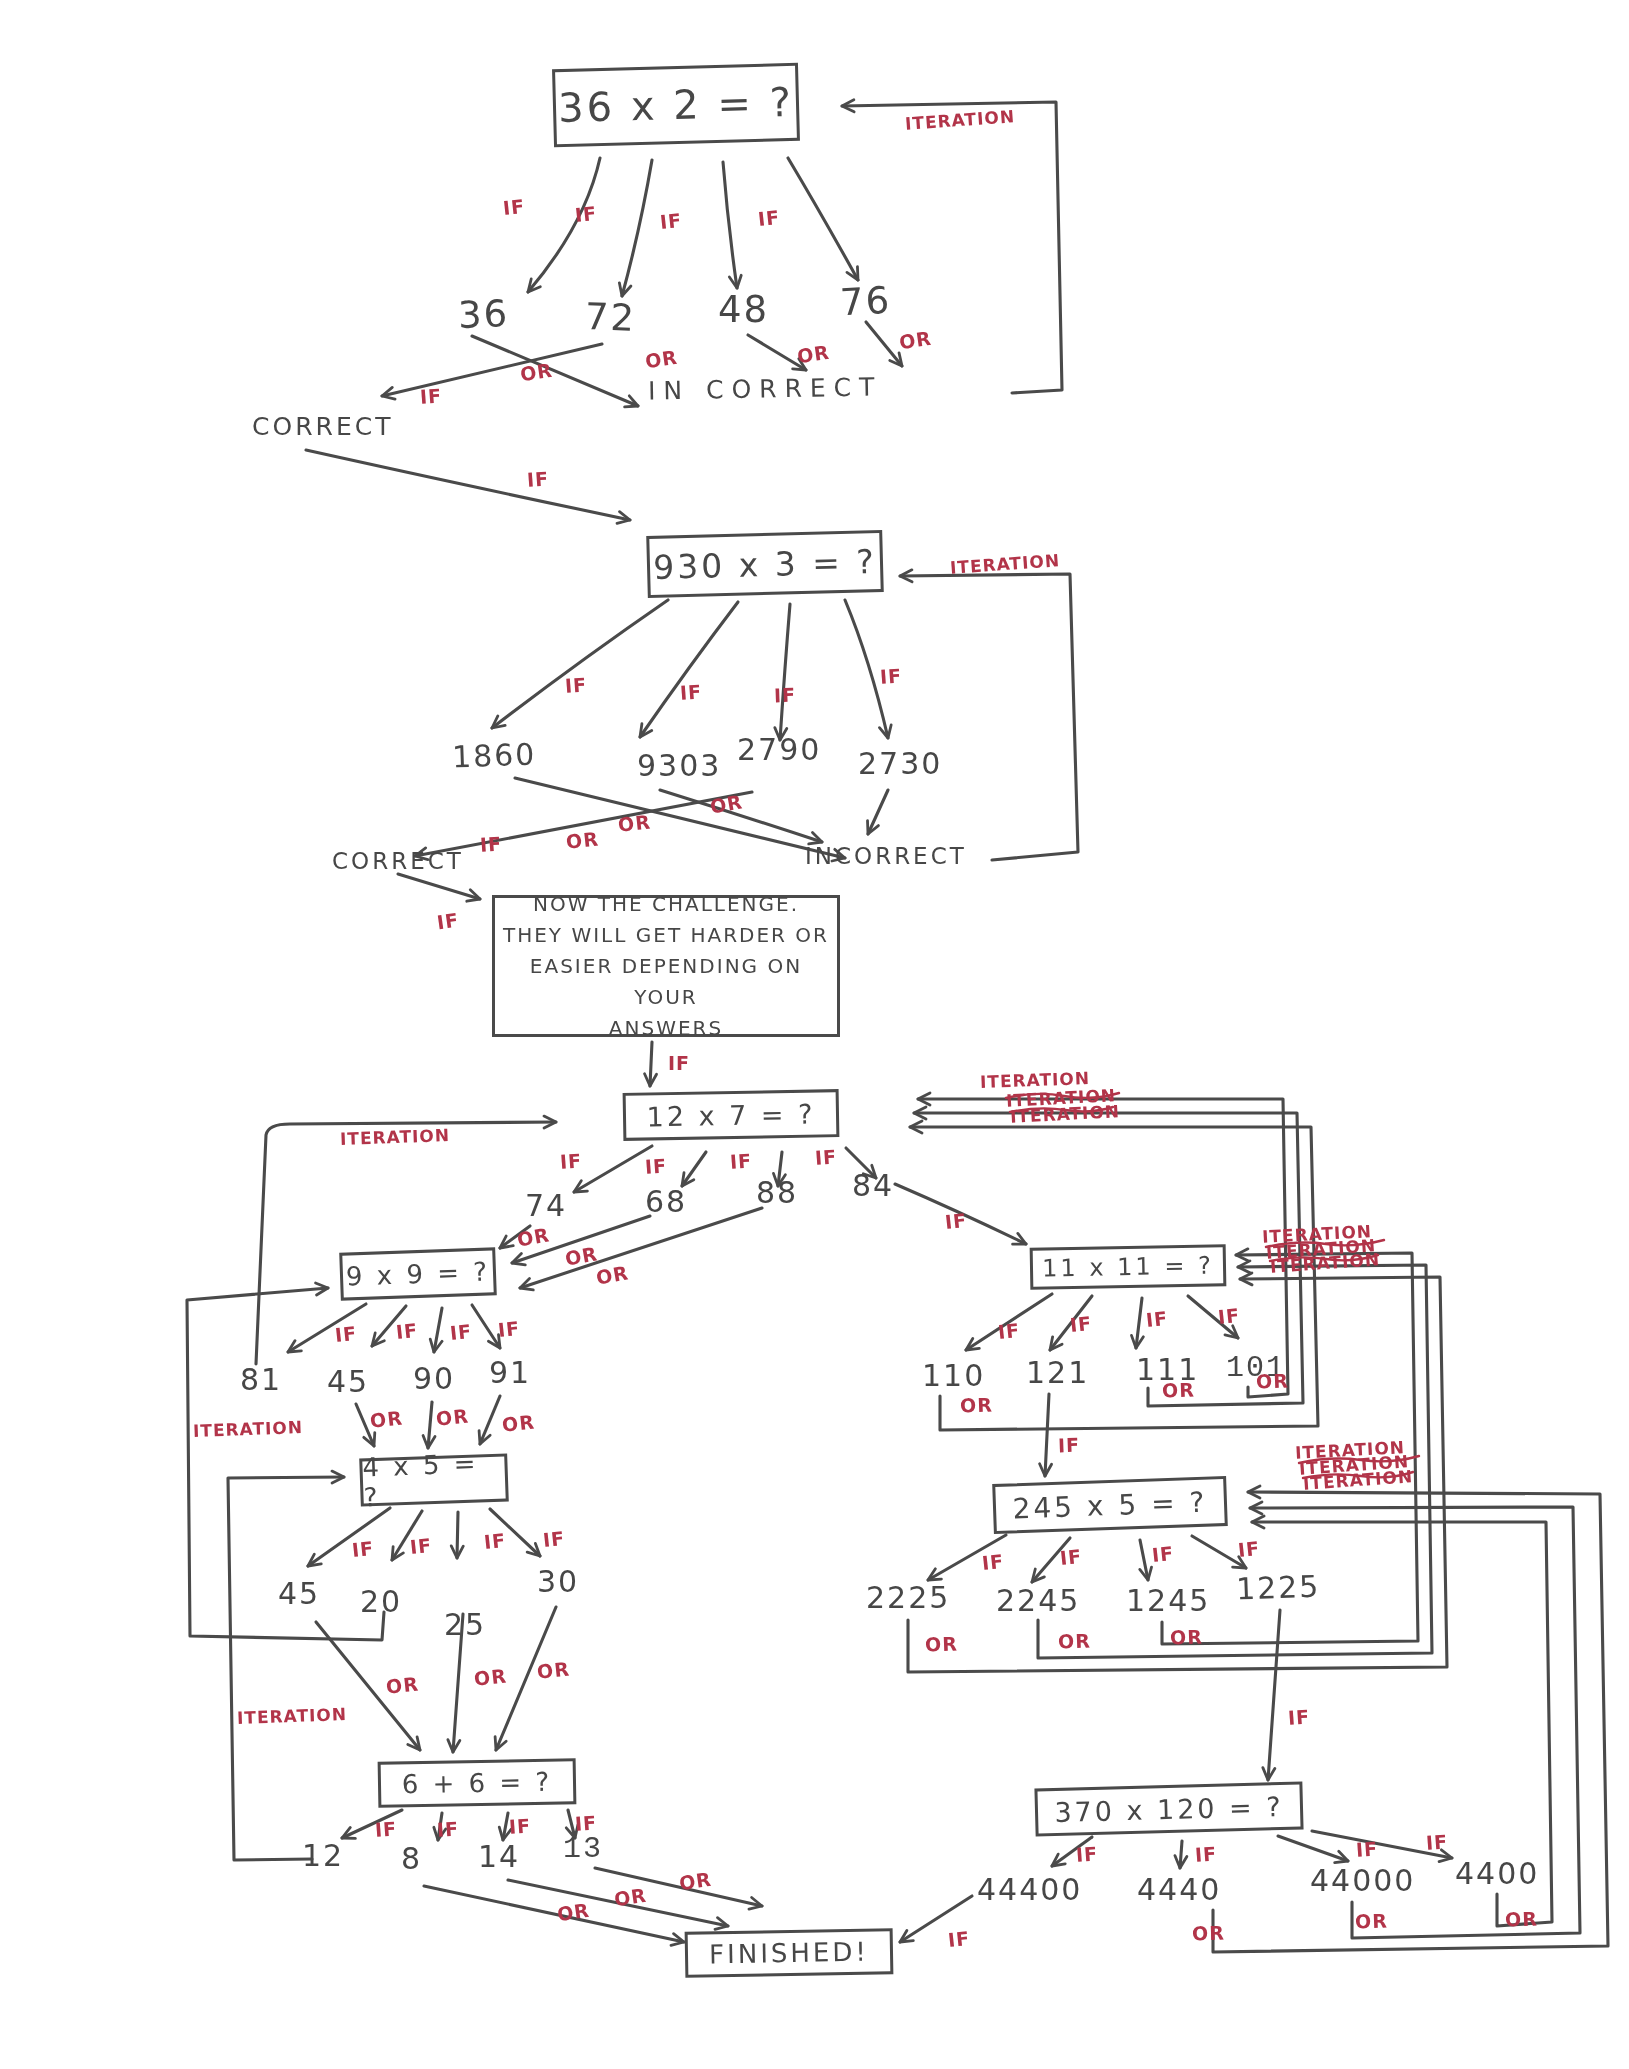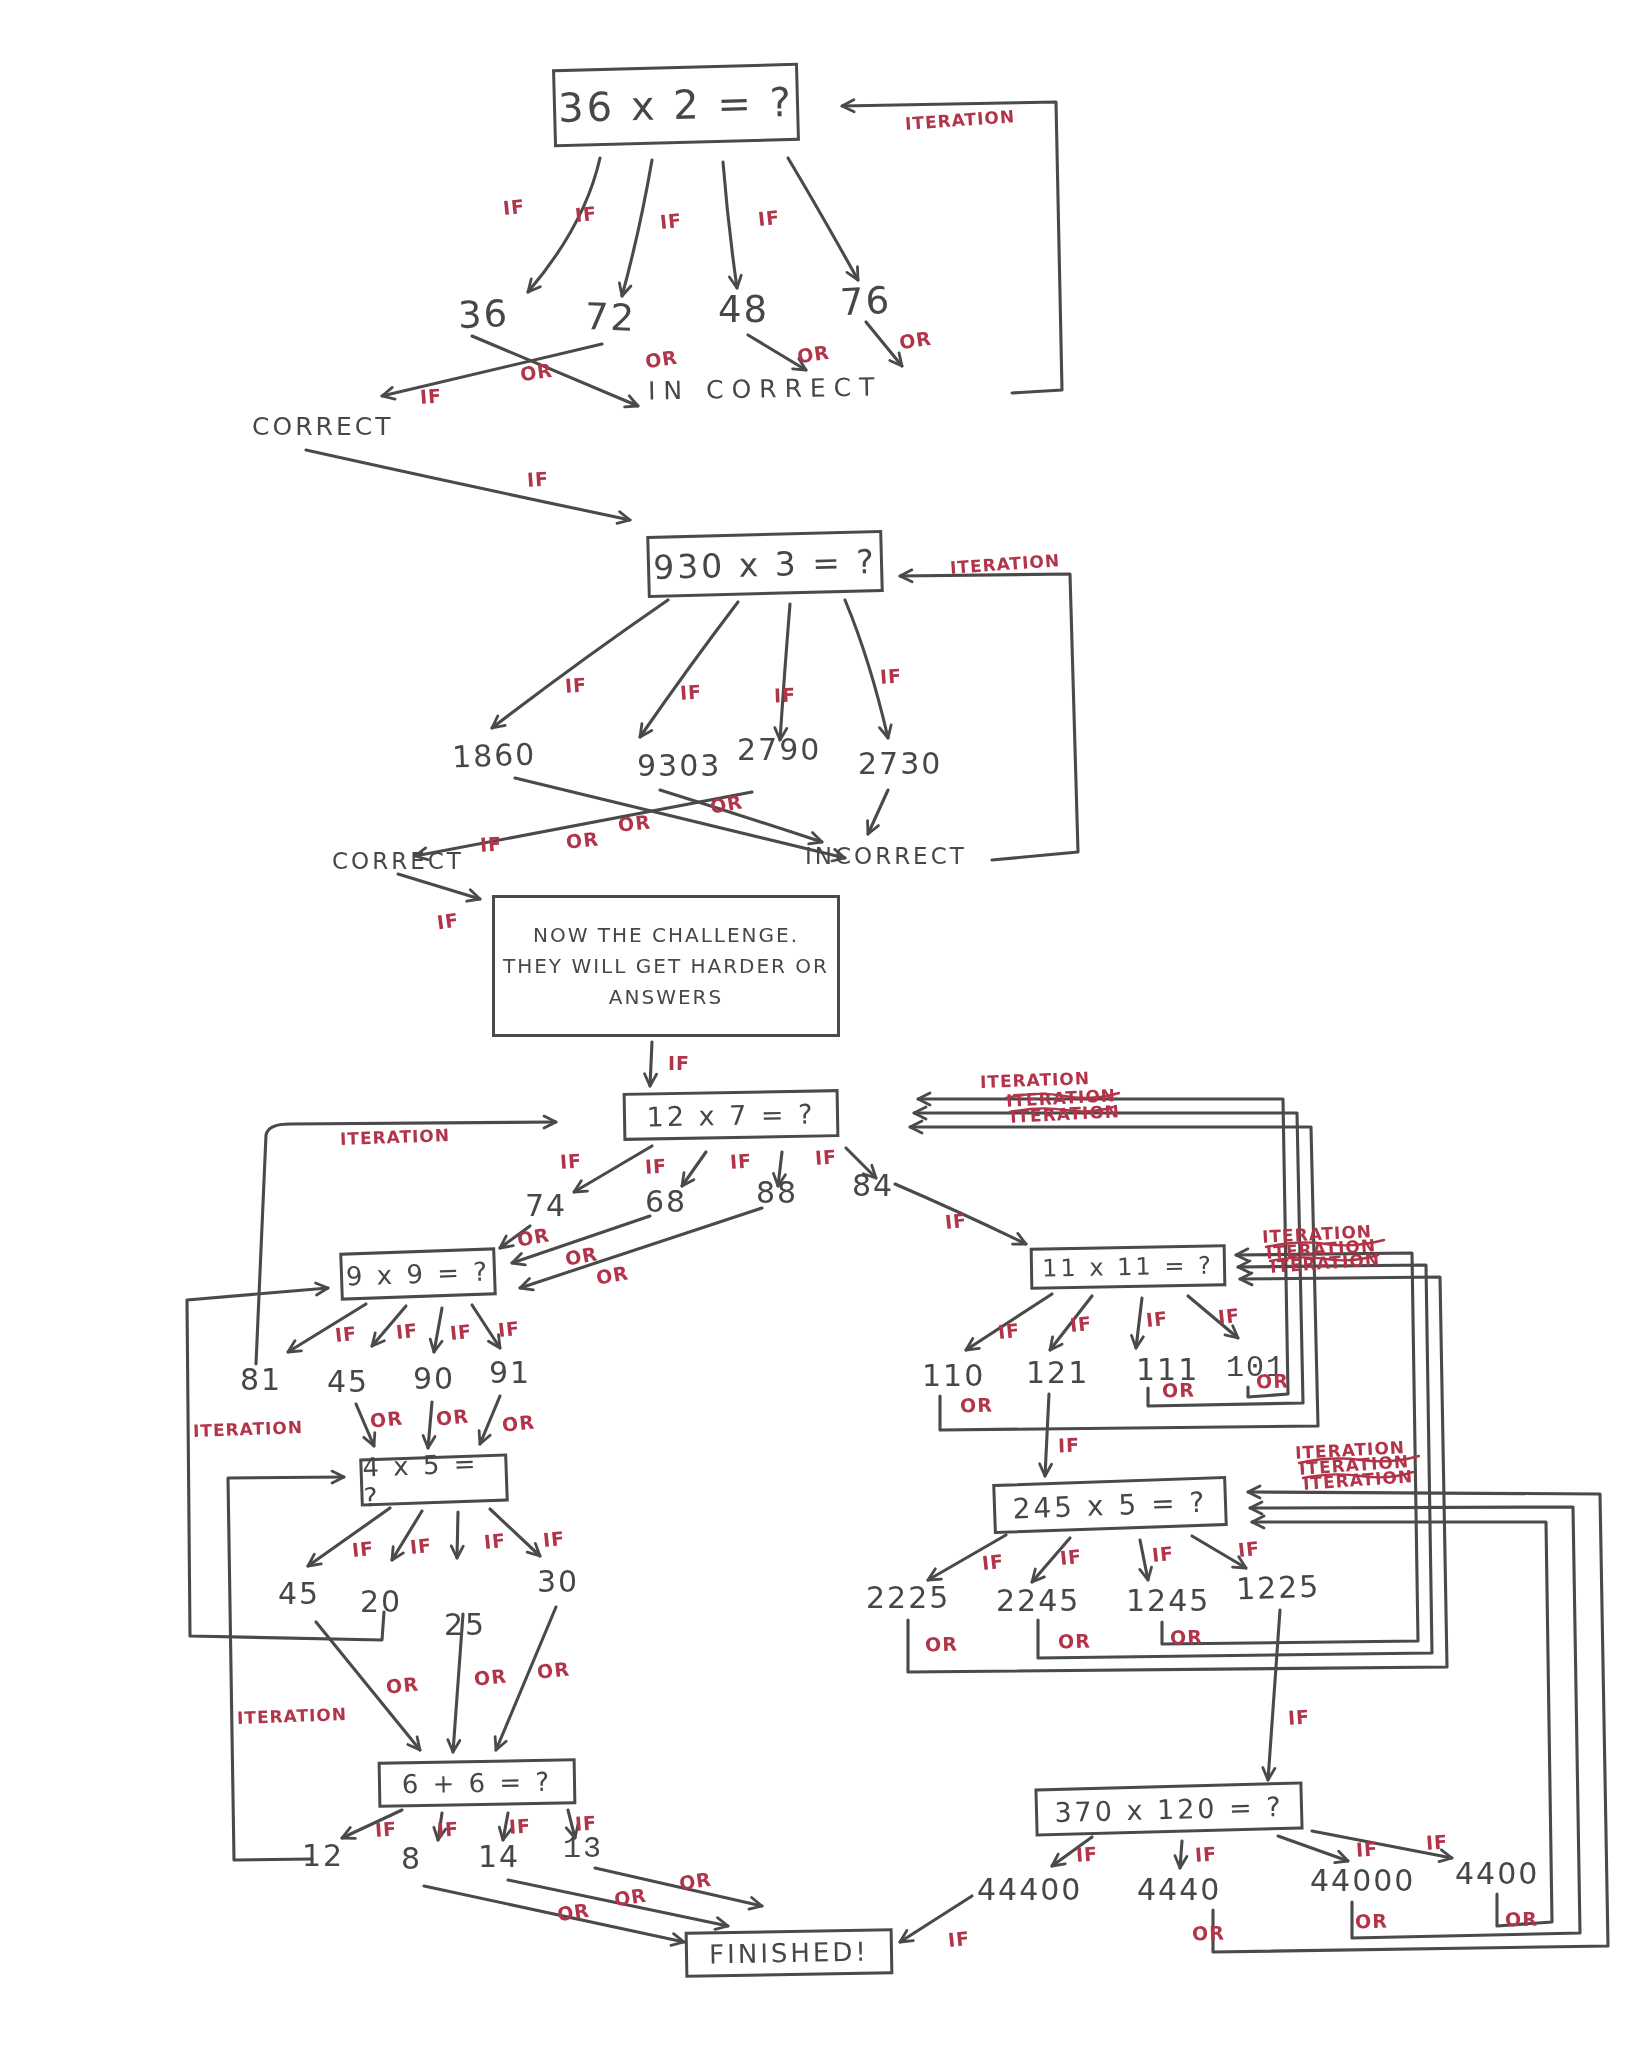--- a/index.html
+++ b/index.html
@@ -146,20 +146,21 @@
       <path d="M1299,1463 q32,-7 62,-3 t58,-4 M1303,1478 q30,-6 58,-2 t52,-4"></path>
     </g>
   </svg>
 
   <div class="qbox" style="left:553px;top:66px;width:246px;height:78px;font-size:40px;transform:rotate(-1.5deg);">36 x 2 = ?</div>
   <div class="qbox" style="left:647px;top:533px;width:236px;height:62px;font-size:33px;transform:rotate(-1.5deg);">930 x 3 = ?</div>
 
   <div class="qbox" style="left:492px;top:895px;width:348px;height:142px;font-size:20px;letter-spacing:2px;flex-direction:column;">
     <span class="note-line">NOW THE CHALLENGE.</span>
     <span class="note-line">THEY WILL GET HARDER OR</span>
+    <span class="note-line">EASIER DEPENDING ON YOUR</span>
     <span class="note-line">ANSWERS</span>
   </div>
 
   <div class="qbox" style="left:623px;top:1091px;width:216px;height:48px;font-size:27px;transform:rotate(-1deg);">12 x 7 = ?</div>
   <div class="qbox" style="left:340px;top:1250px;width:156px;height:48px;font-size:26px;transform:rotate(-2deg);">9 x 9 = ?</div>
   <div class="qbox" style="left:1030px;top:1246px;width:196px;height:42px;font-size:24px;transform:rotate(-1deg);">11 x 11 = ?</div>
   <div class="qbox" style="left:360px;top:1456px;width:148px;height:48px;font-size:26px;transform:rotate(-2deg);">4 x 5 = ?</div>
   <div class="qbox" style="left:993px;top:1480px;width:234px;height:50px;font-size:28px;transform:rotate(-2deg);">245 x 5 = ?</div>
   <div class="qbox" style="left:378px;top:1760px;width:198px;height:46px;font-size:26px;transform:rotate(-1deg);">6 + 6 = ?</div>
   <div class="qbox" style="left:1035px;top:1785px;width:268px;height:48px;font-size:27px;transform:rotate(-1.5deg);">370 x 120 = ?</div>

